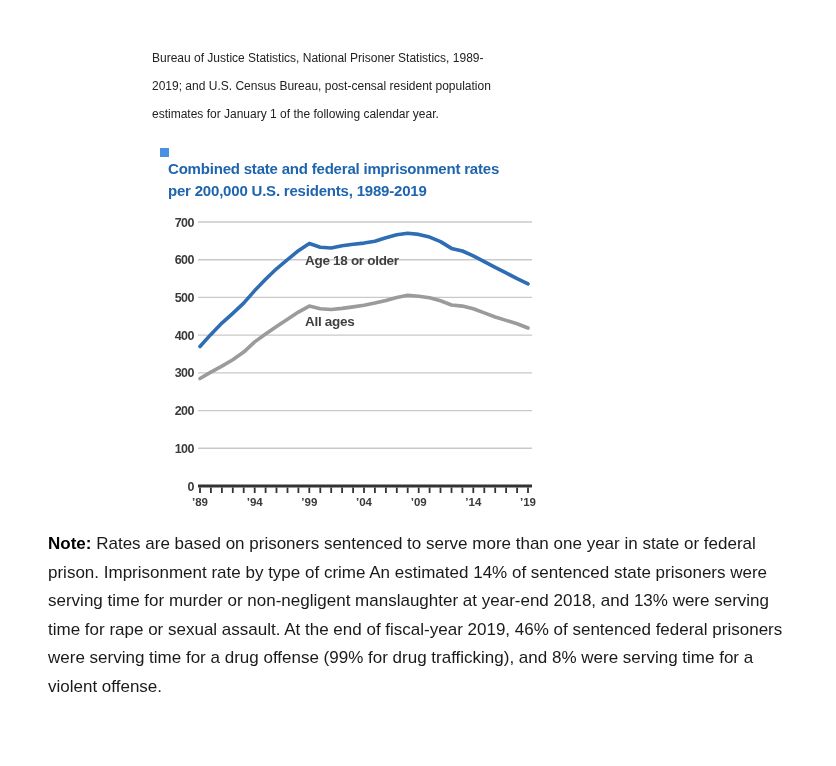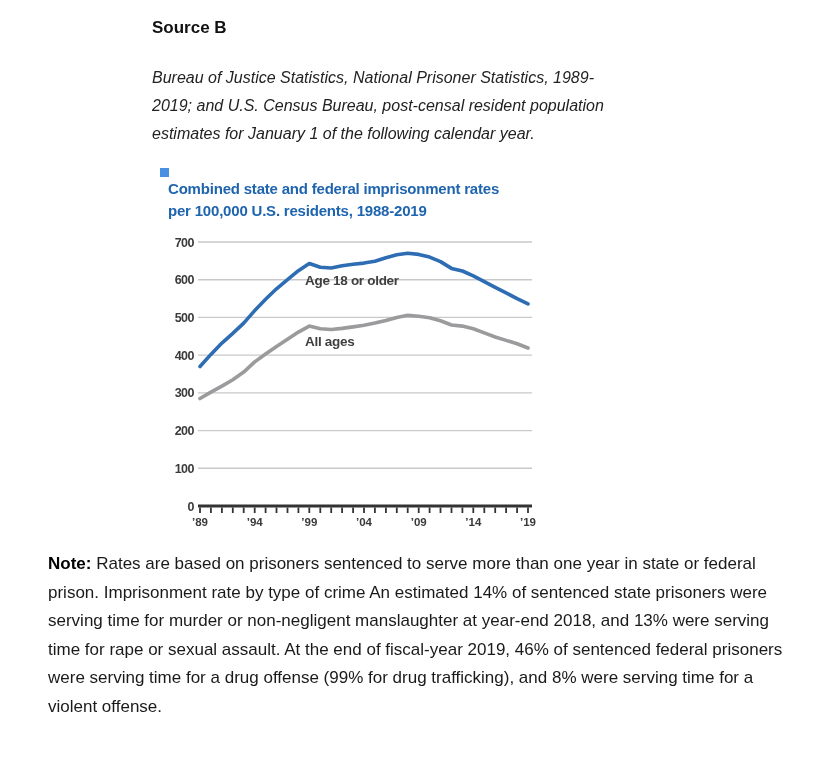--- a/index.html
+++ b/index.html
@@ -7,21 +7,21 @@
     width:836px;height:766px;background:#ffffff;
     font-family:"Liberation Sans",sans-serif;color:#1c1c1c;
     overflow:hidden;
   }
   .doc{padding-top:18px;}
   .source-label{
     margin:0 0 0 152px;font-size:17px;font-weight:bold;color:#111;
   }
   .source-desc{
     margin:26px 0 0 152px;width:566px;
-    font-size:16px;line-height:28px;white-space:pre-line;color:#222;font-style:italic;
+    font-size:12px;line-height:28px;white-space:pre-line;color:#222;
   }
   .chart-block{margin:20px 0 0 160px;width:382px;}
   .chart-bullet{
     width:9px;height:9px;display:block;margin:0 0 1px 0;
   }
   .chart-title{
     margin:1px 0 0 8px;font-size:15px;font-weight:bold;line-height:22px;
     letter-spacing:-0.2px;white-space:pre-line;
   }
   svg.chart{display:block;margin-top:8px;overflow:visible;}
@@ -32,30 +32,29 @@
     margin:20px 0 12px 48px;width:756px;
     font-size:17px;line-height:28.5px;color:#1a1a1a;
   }
   .note b{color:#000;}
 </style>
 </head>
 <body>
 
 <div class="doc">
 
-  <div class="source-label">Source B</div>
 
   <div class="source-desc"> Bureau of Justice Statistics, National Prisoner Statistics, 1989-
 2019; and U.S. Census Bureau, post-censal resident population
 estimates for January 1 of the following calendar year.</div>
 
   <div class="chart-block">
     <span class="chart-bullet" style="background: rgb(74, 144, 226);"></span>
     <div class="chart-title" style="color: rgb(30, 100, 174);">Combined state and federal imprisonment rates
-per 100,000 U.S. residents, 1988-2019</div>
+per 200,000 U.S. residents, 1989-2019</div>
     <svg class="chart" width="380" height="300">
         <line x1="38" x2="372" y1="238.3" y2="238.3" stroke="#c9c9c9" stroke-width="1.4"></line>
         <line x1="38" x2="372" y1="200.6" y2="200.6" stroke="#c9c9c9" stroke-width="1.4"></line>
         <line x1="38" x2="372" y1="162.9" y2="162.9" stroke="#c9c9c9" stroke-width="1.4"></line>
         <line x1="38" x2="372" y1="125.1" y2="125.1" stroke="#c9c9c9" stroke-width="1.4"></line>
         <line x1="38" x2="372" y1="87.4" y2="87.4" stroke="#c9c9c9" stroke-width="1.4"></line>
         <line x1="38" x2="372" y1="49.7" y2="49.7" stroke="#c9c9c9" stroke-width="1.4"></line>
         <line x1="38" x2="372" y1="12.0" y2="12.0" stroke="#c9c9c9" stroke-width="1.4"></line>
         <text x="34" y="280.5" text-anchor="end" class="ylab">0</text>
         <text x="34" y="242.8" text-anchor="end" class="ylab">100</text>

